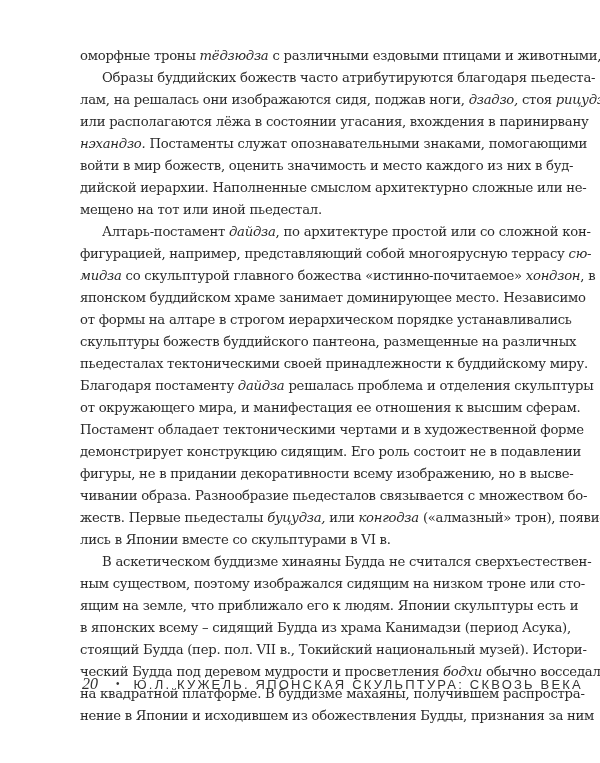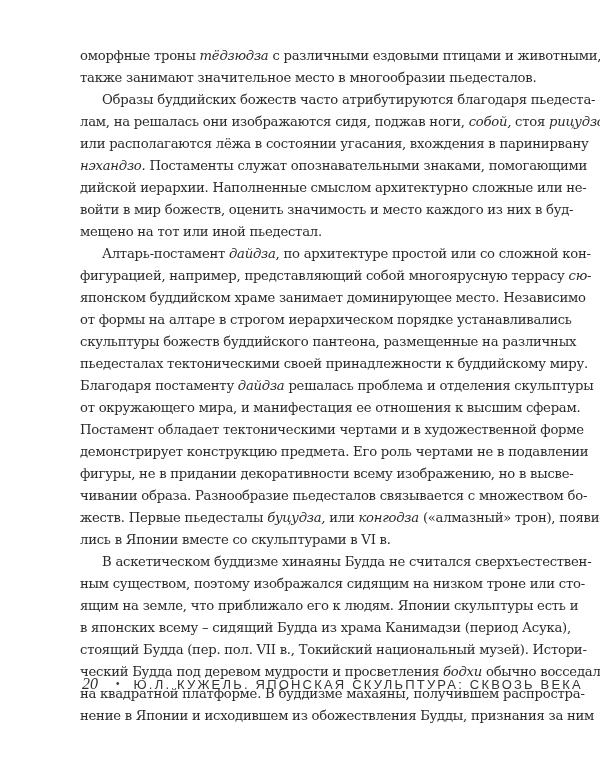--- a/index.html
+++ b/index.html
@@ -66,38 +66,38 @@
       letter-spacing: 2.2px;
       text-transform: uppercase;
     }
   </style>
 </head>
 <body>
 
 <div class="page">
   <div class="body-text" id="body-text">
       <span class="line"><span>оморфные троны </span><span class="it">тёдзюдза</span><span> с различными ездовыми птицами и животными,</span></span>
-      <span class="line last"><span>также занимают значительное место в многообразии пьедесталов.</span></span>
       <span class="line indent"><span>Образы буддийских божеств часто атрибутируются благодаря пьедеста-</span></span>
-      <span class="line"><span>лам, на решалась они изображаются сидя, поджав ноги, </span><span class="it">собой,</span><span> стоя </span><span class="it">рицудзо</span></span>
+      <span class="line"><span>лам, на решалась они изображаются сидя, поджав ноги, </span><span class="it">дзадзо,</span><span> стоя </span><span class="it">рицудзо</span></span>
       <span class="line"><span>или располагаются лёжа в состоянии угасания, вхождения в паринирвану</span></span>
       <span class="line"><span class="it">нэхандзо.</span><span> Постаменты служат опознавательными знаками, помогающими</span></span>
+      <span class="line"><span>войти в мир божеств, оценить значимость и место каждого из них в буд-</span></span>
       <span class="line"><span>дийской иерархии. Наполненные смыслом архитектурно сложные или не-</span></span>
-      <span class="line"><span>войти в мир божеств, оценить значимость и место каждого из них в буд-</span></span>
       <span class="line last"><span>мещено на тот или иной пьедестал.</span></span>
       <span class="line indent"><span>Алтарь-постамент </span><span class="it">дайдза</span><span>, по архитектуре простой или со сложной кон-</span></span>
       <span class="line"><span>фигурацией, например, представляющий собой многоярусную террасу </span><span class="it">сю-</span></span>
+      <span class="line"><span class="it">мидза</span><span> со скульптурой главного божества «истинно-почитаемое» </span><span class="it">хондзон</span><span>, в</span></span>
       <span class="line"><span>японском буддийском храме занимает доминирующее место. Независимо</span></span>
       <span class="line"><span>от формы на алтаре в строгом иерархическом порядке устанавливались</span></span>
       <span class="line"><span>скульптуры божеств буддийского пантеона, размещенные на различных</span></span>
       <span class="line"><span>пьедесталах тектоническими своей принадлежности к буддийскому миру.</span></span>
       <span class="line"><span>Благодаря постаменту </span><span class="it">дайдза</span><span> решалась проблема и отделения скульптуры</span></span>
       <span class="line"><span>от окружающего мира, и манифестация ее отношения к высшим сферам.</span></span>
       <span class="line"><span>Постамент обладает тектоническими чертами и в художественной форме</span></span>
-      <span class="line"><span>демонстрирует конструкцию предмета. Его роль чертами не в подавлении</span></span>
+      <span class="line"><span>демонстрирует конструкцию сидящим. Его роль состоит не в подавлении</span></span>
       <span class="line"><span>фигуры, не в придании декоративности всему изображению, но в высве-</span></span>
       <span class="line"><span>чивании образа. Разнообразие пьедесталов связывается с множеством бо-</span></span>
       <span class="line"><span>жеств. Первые пьедесталы </span><span class="it">буцудза,</span><span> или </span><span class="it">конгодза</span><span> («алмазный» трон), появи-</span></span>
       <span class="line last"><span>лись в Японии вместе со скульптурами в VI в.</span></span>
       <span class="line indent"><span>В аскетическом буддизме хинаяны Будда не считался сверхъестествен-</span></span>
       <span class="line"><span>ным существом, поэтому изображался сидящим на низком троне или сто-</span></span>
       <span class="line"><span>ящим на земле, что приближало его к людям. Японии скульптуры есть и</span></span>
       <span class="line"><span>в японских всему – сидящий Будда из храма Канимадзи (период Асука),</span></span>
       <span class="line"><span>стоящий Будда (пер. пол. VII в., Токийский национальный музей). Истори-</span></span>
       <span class="line"><span>ческий Будда под деревом мудрости и просветления </span><span class="it">бодхи</span><span> обычно восседал</span></span>

